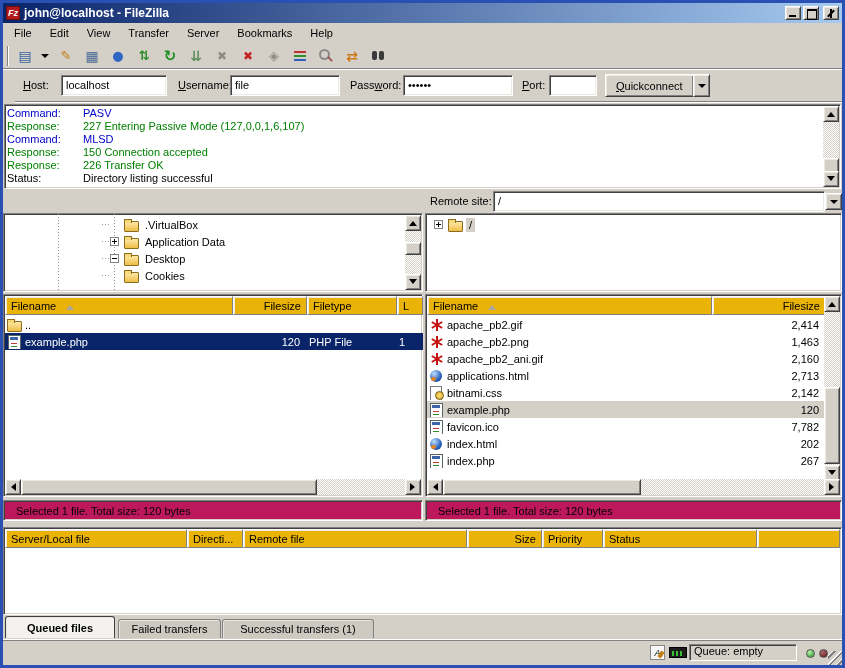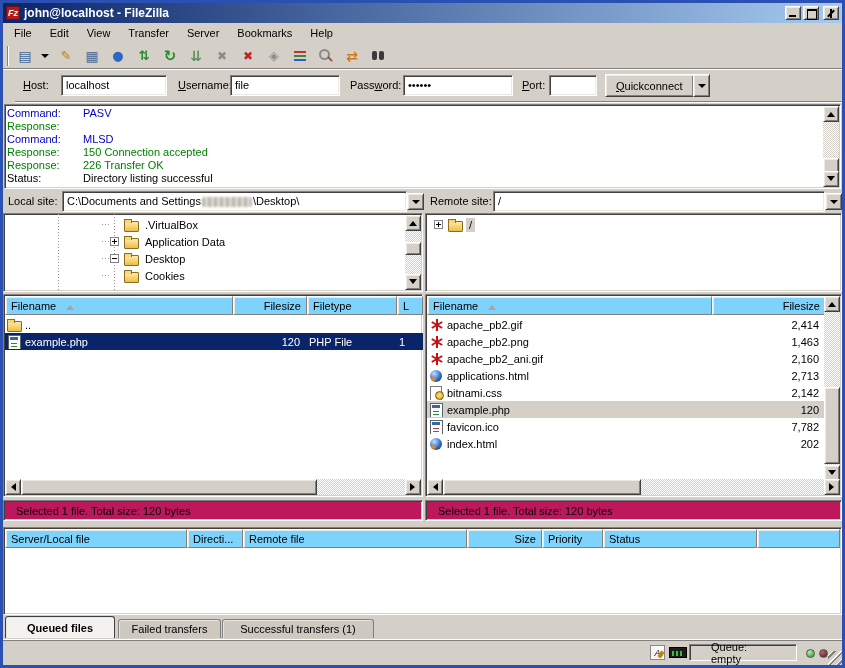--- a/index.html
+++ b/index.html
@@ -92,21 +92,21 @@
   .texp::before{content:"";position:absolute;left:1px;top:3px;width:5px;height:1px;background:#000;}
   .texp[data-exp="plus"]::after{content:"";position:absolute;left:3px;top:1px;width:1px;height:5px;background:#000;}
   .texp[data-exp="none"]{visibility:hidden;}
   .tlabel{padding:1px 3px;}
   .treerow[data-selected="true"] .tlabel{background:#d4d0c8;}
   .guide{position:absolute;width:1px;background-image:repeating-linear-gradient(#9a968e 0 1px,transparent 1px 3px);}
   .treerow::before{content:"";position:absolute;left:96px;top:8px;width:8px;height:1px;background-image:repeating-linear-gradient(90deg,#9a968e 0 1px,transparent 1px 3px);}
   .treerow.remote::before{display:none;}
 
   
-  .hcell{background:#7dd3fc;border:1px solid;border-color:#ffffff #808080 #808080 #ffffff;box-shadow:inset 1px 1px 0 #ece9e2;padding:2px 5px;height:19px;white-space:nowrap;overflow:hidden;display:flex;align-items:center;}
+  .hcell{background:#eab308;border:1px solid;border-color:#ffffff #808080 #808080 #ffffff;box-shadow:inset 1px 1px 0 #ece9e2;padding:2px 5px;height:19px;white-space:nowrap;overflow:hidden;display:flex;align-items:center;}
   .hcell .sort{width:0;height:0;border:4px solid transparent;border-bottom:5px solid #aaa69e;margin-left:10px;}
   .hsz{justify-content:flex-end;}
   .lgrid{display:grid;grid-template-columns:228px 74px 90px 1fr;}
   .rgrid{display:grid;grid-template-columns:285px 1fr;}
   .lrow{height:17px;align-items:center;white-space:nowrap;}
   .cell{display:flex;align-items:center;overflow:hidden;padding:0 2px;}
   .csize{justify-content:flex-end;padding-right:7px;}
   .lrow[data-selected="true"]{background:#0a246a;color:#fff;}
   .remote-list .lrow[data-selected="true"]{background:#d4d0c8;color:#000;}
 
@@ -133,21 +133,21 @@
   
   .tab{position:absolute;top:3px;height:19px;background:#cdc9c1;border:1px solid #808080;border-bottom:none;border-radius:3px 3px 0 0;display:flex;align-items:center;justify-content:center;padding:0 10px;box-shadow:inset 1px 1px 0 #e8e5de;}
   .tab[data-active="true"]{top:0;height:22px;background:#f4f2ee;font-weight:bold;border-color:#404040;z-index:2;}
 
   
   .statusbar{left:0;top:636px;width:839px;height:26px;border-top:1px solid #fff;box-shadow:0 1px 0 #808080 inset;}
   .dtypeicon{position:absolute;left:647px;top:5px;width:15px;height:15px;background:#f8f8f8;border:1px solid #888;font-size:9px;font-style:italic;display:flex;align-items:center;justify-content:center;}
   .dtypeicon::after{content:"";position:absolute;right:1px;bottom:1px;width:4px;height:7px;background:#c08018;transform:rotate(35deg);}
   .spdicon{position:absolute;left:666px;top:7px;width:18px;height:11px;background:#1c1c1c;border:1px solid #000;}
   .spdicon::before{content:"";position:absolute;left:2px;top:3px;width:2px;height:5px;background:#35c035;box-shadow:4px 0 0 #35c035,8px 0 0 #35c035;}
-  .queuebox{position:absolute;left:686px;top:4px;width:108px;height:17px;display:flex;align-items:center;padding:0 21px;background:#d4d0c8;}
+  .queuebox{position:absolute;left:686px;top:4px;width:108px;height:17px;display:flex;align-items:flex-start;padding:0 4px;background:#d4d0c8;}
   .led{position:absolute;top:9px;width:9px;height:9px;border-radius:50%;border:1px solid #555;}
   .led.on{background:radial-gradient(circle at 35% 30%,#b8f0a8,#1f8f1f);}
   .led.off{background:radial-gradient(circle at 35% 30%,#b06a6a,#5e1515);}
   .grip{position:absolute;right:0;bottom:0;width:14px;height:14px;background:repeating-linear-gradient(135deg,transparent 0 3px,#fff 3px 4px,#808080 4px 6px);}
   u{text-decoration:underline;}
 </style>
 </head>
 <body>
 
 <div class="window">
@@ -212,20 +212,21 @@
   <div class="abs logpanel panelwhite">
     <div class="loglines">
 
         <div class="logline" data-type="command">
           <span class="loglabel">Command:</span>
           <span class="logtext">PASV</span>
         </div>
 
         <div class="logline" data-type="response">
           <span class="loglabel">Response:</span>
+          <span class="logtext">227 Entering Passive Mode (127,0,0,1,6,107)</span>
         </div>
 
         <div class="logline" data-type="command">
           <span class="loglabel">Command:</span>
           <span class="logtext">MLSD</span>
         </div>
 
         <div class="logline" data-type="response">
           <span class="loglabel">Response:</span>
           <span class="logtext">150 Connection accepted</span>
@@ -245,29 +246,20 @@
       <div class="sbtn bevout" style="top:0">
           <span class="tri-up"></span>
         </div>
       <div class="thumb bevout" style="top:52px;left:0;width:16px;height:16px"></div>
       <div class="sbtn bevout" style="bottom:0">
           <span class="tri-dn"></span>
         </div>
     </div>
   </div>
 
-  <div class="abs" style="left:0;top:188px;width:420px;height:21px">
-    <span class="sitelabel" style="left:5px">Local site:</span>
-    <div class="combo field" style="left:59px;width:345px">
-      <span>C:\Documents and Settings</span><span class="blurseg"></span><span>\Desktop\</span>
-    </div>
-    <div class="combobtn bevout" style="left:404px">
-        <span class="arrdn"></span>
-      </div>
-  </div>
 
   <div class="abs panelwhite treepane" style="left:0;top:210px;width:420px;height:79px">
     <div class="guide" style="left:54px;top:0;bottom:0"></div>
     <div class="guide" style="left:110px;top:0;bottom:0"></div>
     <div style="position:absolute;left:2px;top:2px;right:28px">
 
         <div class="treerow">
           <span class="texp" data-exp="none"></span>
           <span class="fi" data-icon="folder"></span>
           <span class="tlabel">.VirtualBox</span>
@@ -429,20 +421,27 @@
         </div>
 
         <div class="lrow rgrid">
           <span class="cell">
             <span class="fi" data-icon="html-file"></span>
             <span>index.html</span>
           </span>
           <span class="cell csize">202</span>
         </div>
 
+        <div class="lrow rgrid">
+          <span class="cell">
+            <span class="fi" data-icon="php-file"></span>
+            <span>index.php</span>
+          </span>
+          <span class="cell csize">267</span>
+        </div>
       </div>
     <div class="sbv" style="right:1px;top:1px;width:16px;height:185px">
       <div class="sbtn bevout" style="top:0">
           <span class="tri-up"></span>
         </div>
       <div class="thumb bevout" style="top:91px;left:0;width:16px;height:77px"></div>
       <div class="sbtn bevout" style="bottom:0">
           <span class="tri-dn"></span>
         </div>
     </div>

